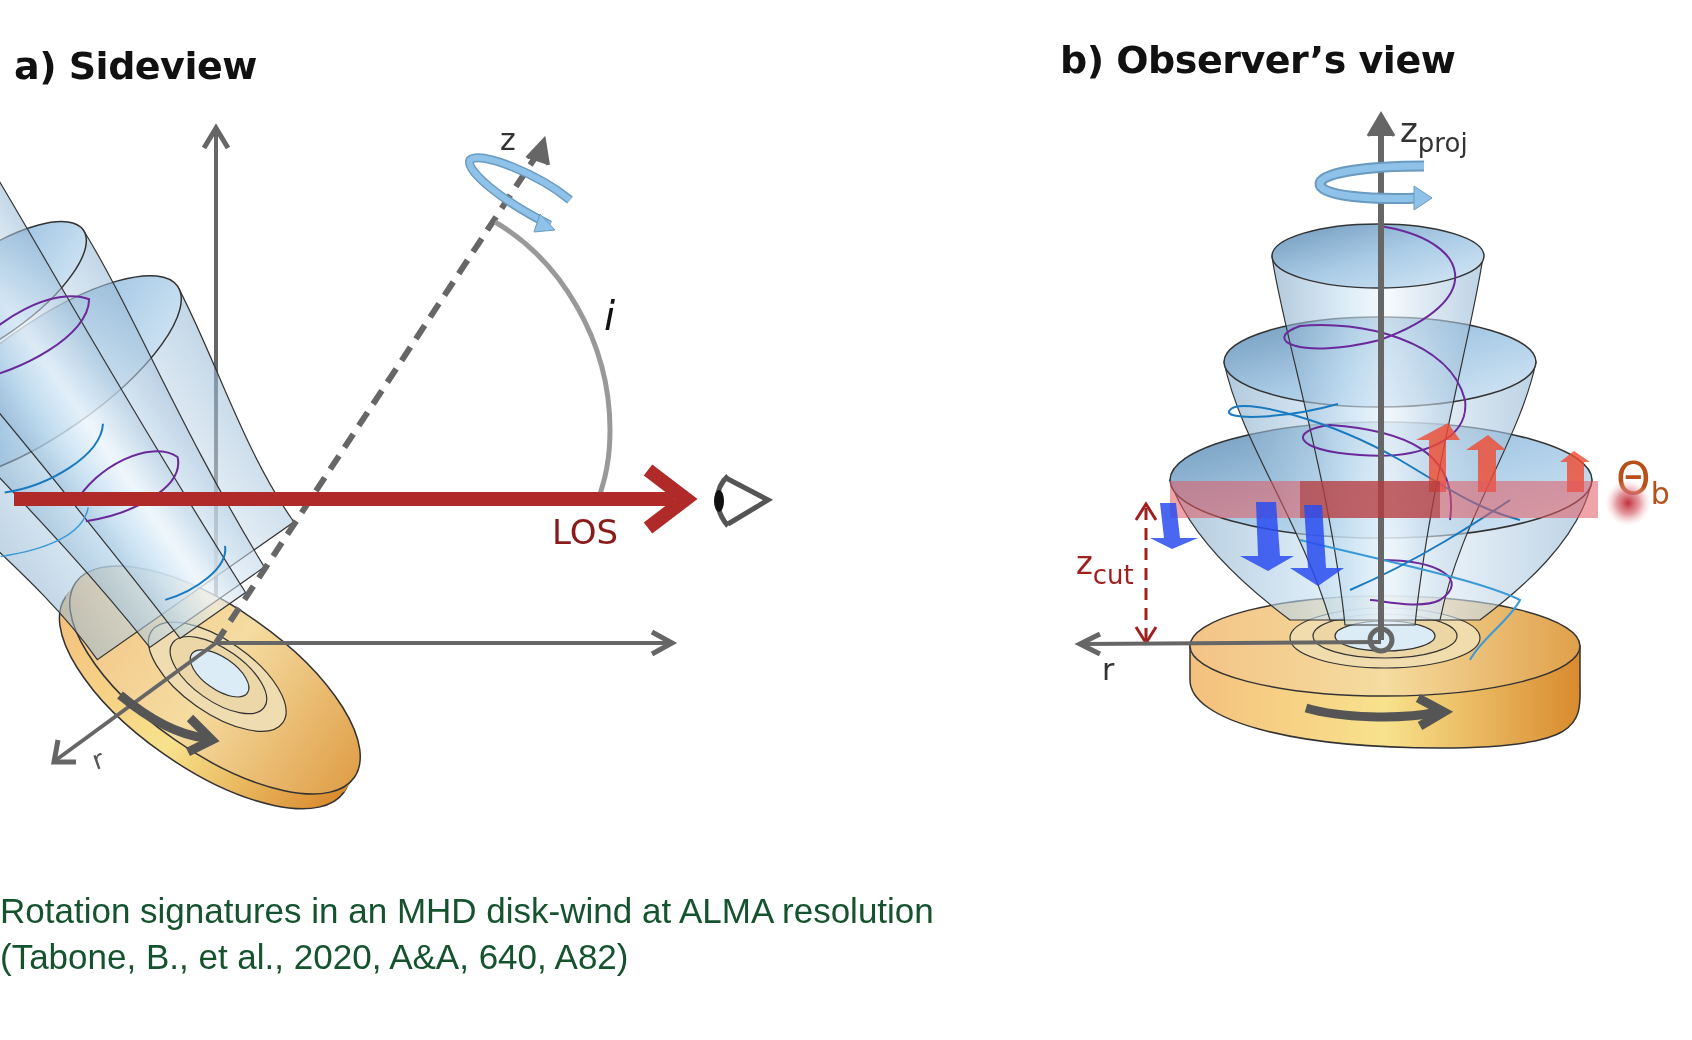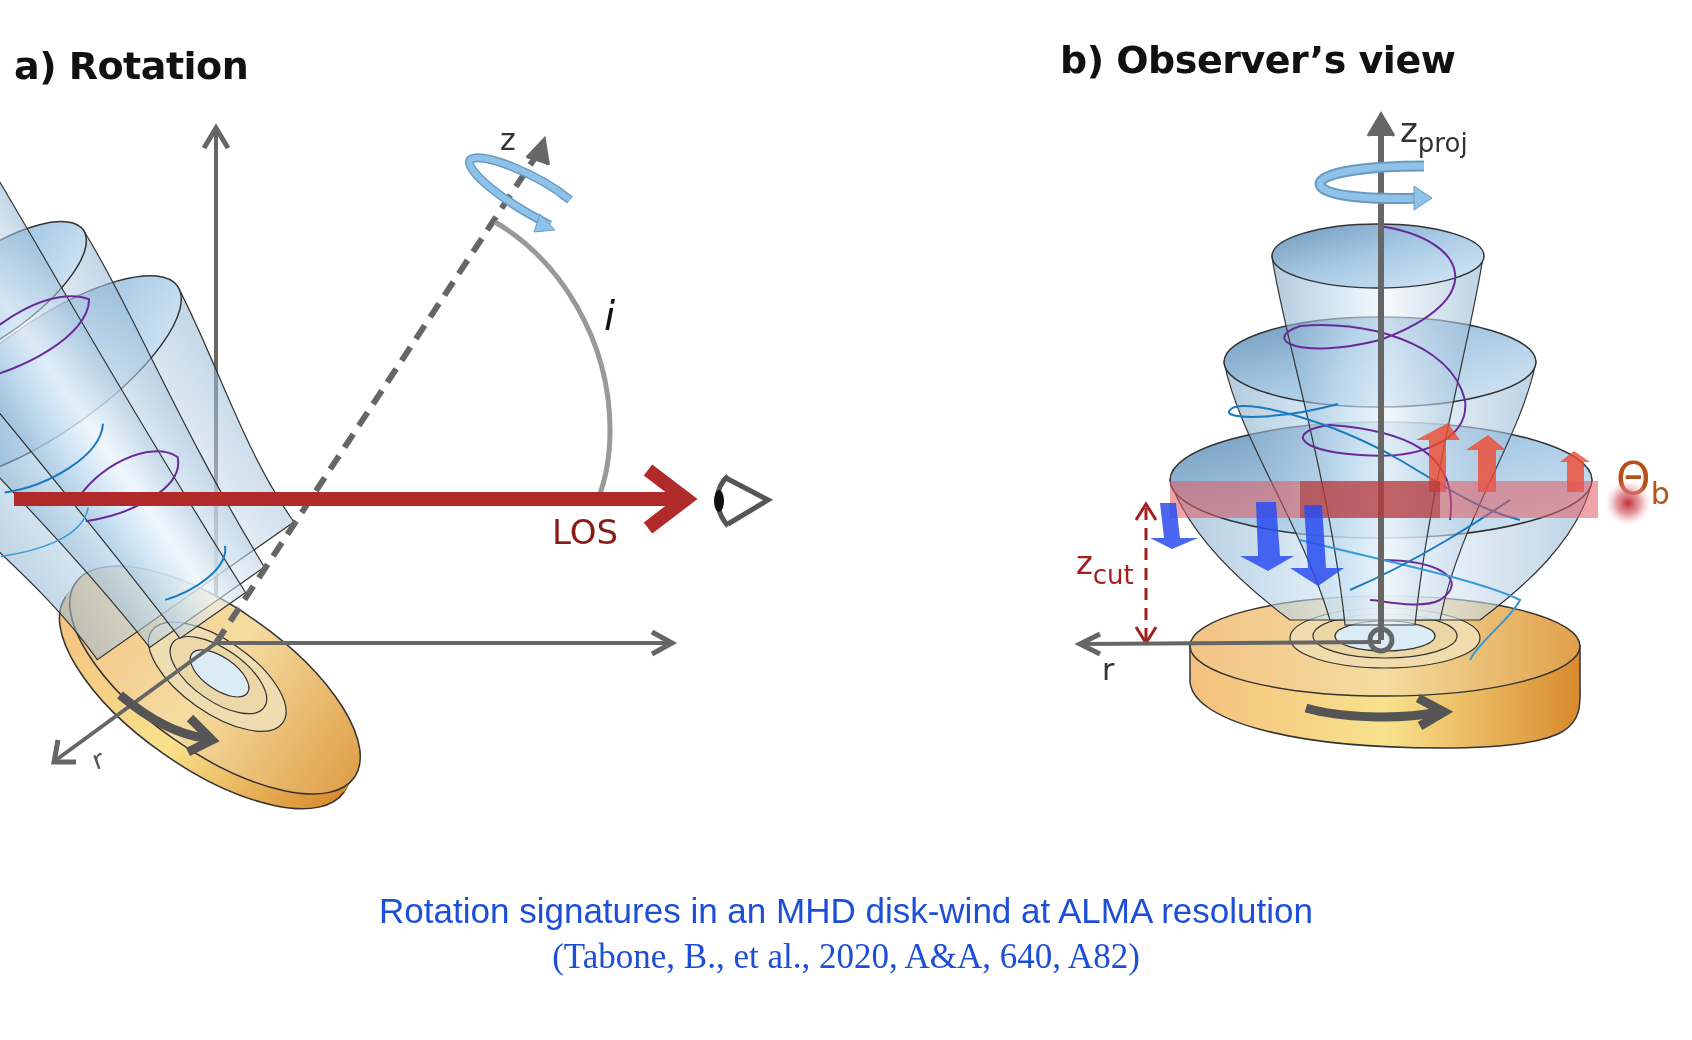--- a/index.html
+++ b/index.html
@@ -3,31 +3,31 @@
 <meta charset="utf-8">
 <style>
   html, body { margin: 0; padding: 0; background: #ffffff; }
   body { width: 1692px; height: 1040px; position: relative; overflow: hidden;
          font-family: "Liberation Sans", "DejaVu Sans", sans-serif; }
   .panel-title { position: absolute; font-weight: bold; font-size: 38px; color: #111;
                  font-family: "DejaVu Sans", "Liberation Sans", sans-serif; letter-spacing: -0.5px; }
   #title-a { left: 14px; top: 44px; }
   #title-b { left: 1060px; top: 38px; text-align: right; }
   svg.diagram { position: absolute; left: 0; top: 0; }
-  .caption { position: absolute; left: 0; width: 1692px; text-align: center;
-             font-size: 35px; color: #1d4ed8; line-height: 46px;
+  .caption { position: absolute; left: 0; width: 1692px; text-align: left;
+             font-size: 35px; color: #14532d; line-height: 46px;
              font-family: "Liberation Sans", "DejaVu Sans", sans-serif; }
   #caption-line1 { top: 888px; }
-  #caption-line2 { top: 934px; font-family: Liberation Serif, serif; }
+  #caption-line2 { top: 934px; }
   .lbl { font-family: "DejaVu Sans", "Liberation Sans", sans-serif; }
 </style>
 </head>
 <body>
 
-<div class="panel-title" id="title-a">a) Rotation</div>
+<div class="panel-title" id="title-a">a) Sideview</div>
 <div class="panel-title" id="title-b">b) Observer’s view</div>
 
 <svg class="diagram" width="1692" height="1040" viewBox="0 0 1692 1040">
   <defs>
     <linearGradient id="windGrad" x1="0" y1="0" x2="1" y2="0">
       <stop offset="0" stop-color="#7ea6c6"></stop>
       <stop offset="0.35" stop-color="#c6e0f2"></stop>
       <stop offset="0.55" stop-color="#eef6fc"></stop>
       <stop offset="1" stop-color="#8fb4d2"></stop>
     </linearGradient>

